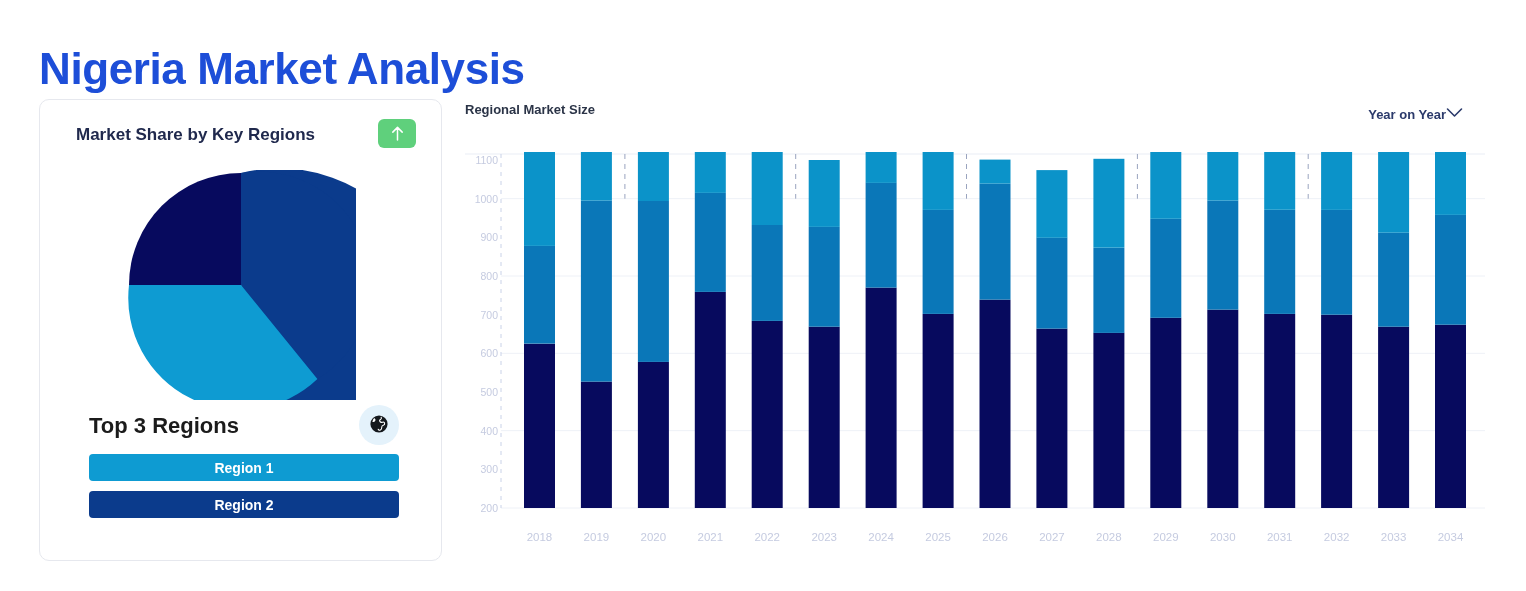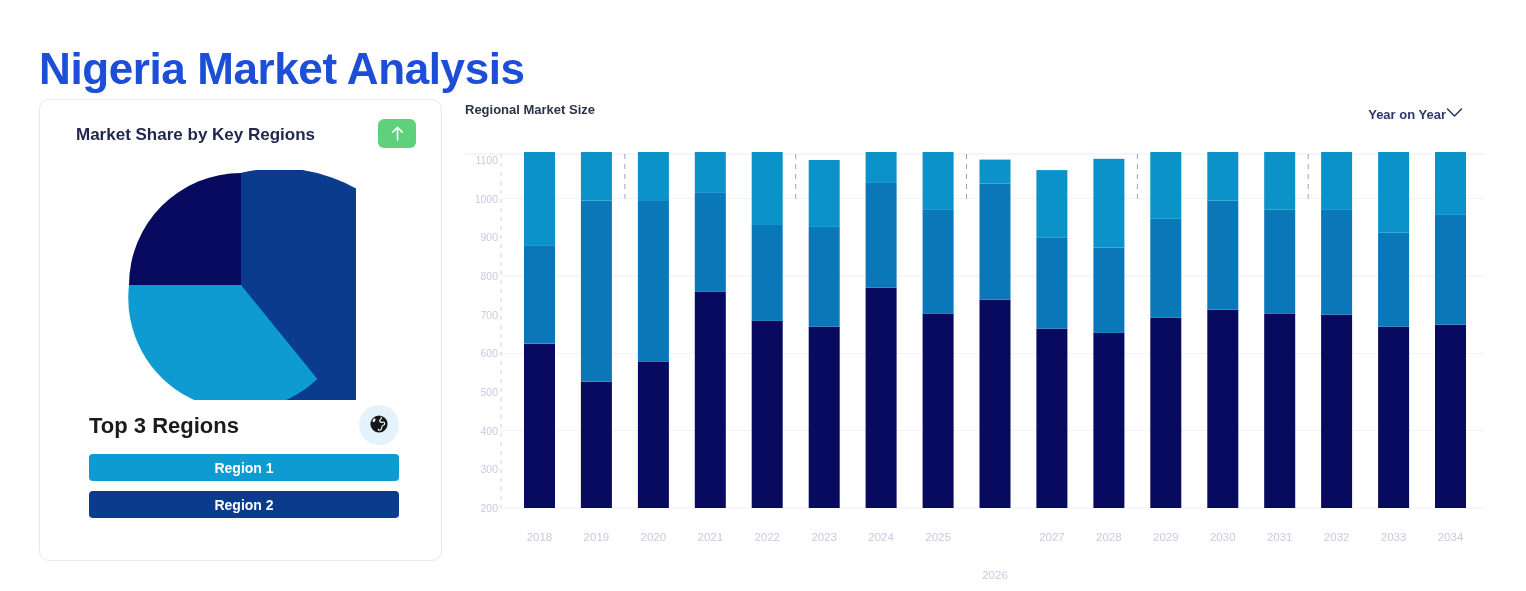--- a/index.html
+++ b/index.html
@@ -264,21 +264,21 @@
 
     <div class="x-labels" id="x-labels">
         <div class="x-tick" style="left: 74.4706px;">2018</div>
         <div class="x-tick" style="left: 131.412px;">2019</div>
         <div class="x-tick" style="left: 188.353px;">2020</div>
         <div class="x-tick" style="left: 245.294px;">2021</div>
         <div class="x-tick" style="left: 302.235px;">2022</div>
         <div class="x-tick" style="left: 359.176px;">2023</div>
         <div class="x-tick" style="left: 416.118px;">2024</div>
         <div class="x-tick" style="left: 473.059px;">2025</div>
-        <div class="x-tick" style="left: 530px; margin-top: 38px;">2026</div>
+        <div class="x-tick" style="left: 530px;">2026</div>
         <div class="x-tick" style="left: 586.941px; text-align: center;">2027</div>
         <div class="x-tick" style="left: 643.882px;">2028</div>
         <div class="x-tick" style="left: 700.824px;">2029</div>
         <div class="x-tick" style="left: 757.765px;">2030</div>
         <div class="x-tick" style="left: 814.706px;">2031</div>
         <div class="x-tick" style="left: 871.647px;">2032</div>
         <div class="x-tick" style="left: 928.588px;">2033</div>
         <div class="x-tick" style="left: 985.529px;">2034</div>
       </div>
   </div>

